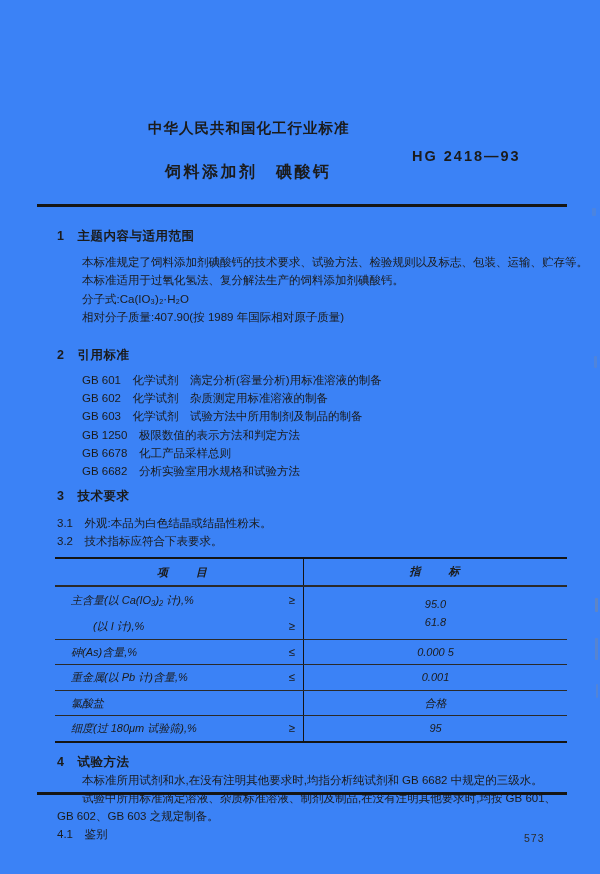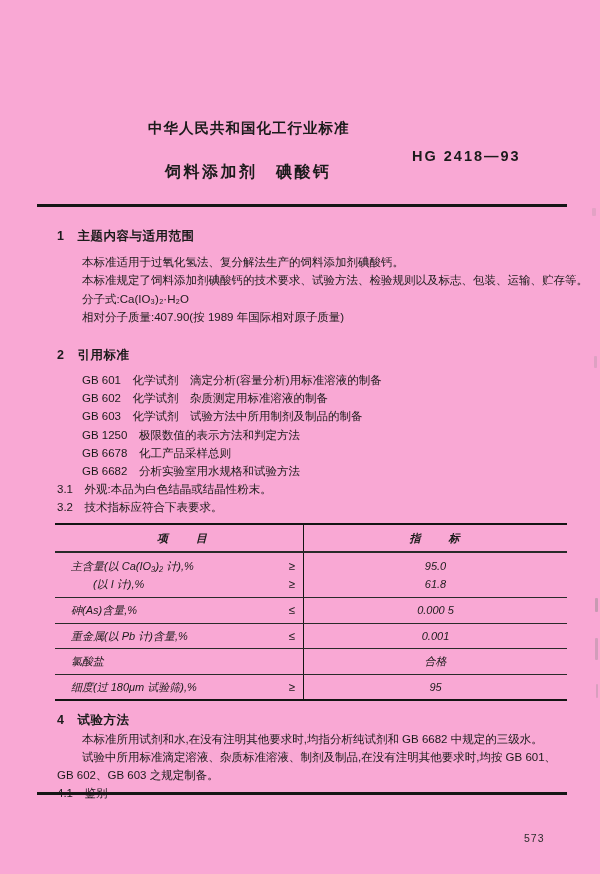--- a/index.html
+++ b/index.html
@@ -1,19 +1,19 @@
 <!DOCTYPE html>
 <html><head>
 <meta charset="utf-8">
 <style>
   * { margin:0; padding:0; box-sizing:border-box; }
   html,body { background:#e8e8e8; }
   .page {
     position:relative; width:600px; height:874px; margin:0 auto;
-    background:#f9a8d4; overflow:hidden;
+    background:#3b82f6; overflow:hidden;
     font-family:"Liberation Sans", sans-serif; color:#1b1b1b;
   }
   
   .authority {
     position:absolute; left:148px; top:119px;
     font-size:14.5px; font-weight:bold; letter-spacing:1px;
   }
   .std-no {
     position:absolute; left:412px; top:148px;
     font-size:14.5px; font-weight:bold; letter-spacing:2px;
@@ -44,21 +44,21 @@
     border-top:2.5px solid #141414; border-bottom:2.5px solid #141414;
     font-size:11px; white-space:normal;font-style:italic;
   }
   .t-row { display:flex; align-items:stretch; }
   .t-row + .t-row { border-top:1px solid #2a2a2a; }
   .t-head { border-bottom:1.5px solid #2a2a2a; }
   .t-left {
     width:248px; display:flex; justify-content:space-between; align-items:center;
     padding:3px 8px 3px 16px;
   }
-  .t-left.stack { flex-direction:column; align-items:stretch; padding-top:4px; padding-bottom:4px; }
+  .t-left.stack { flex-direction:column; align-items:stretch; padding-top:4px; padding-bottom:4px;gap:8px; }
   .lbl-line { display:flex; justify-content:space-between; align-items:center; line-height:18px; }
   .lbl2 { padding-left:22px; }
   .t-right {
     flex:1; border-left:1.5px solid #141414; text-align:center;
     display:flex; flex-direction:column; justify-content:center; padding:3px 0;
   }
   .t-right div { line-height:18px; }
   .head-cell { justify-content:center; font-weight:bold; letter-spacing:2px; line-height:20px; }
   .t-head .t-right { font-weight:bold; letter-spacing:2px; }
   .sym { width:16px; text-align:right; font-size:11.5px; }
@@ -84,33 +84,34 @@
 <div class="page">
 
   <div class="authority">中华人民共和国化工行业标准</div>
   <div class="std-no">HG 2418—93</div>
   <div class="doc-title">饲料添加剂　碘酸钙</div>
   <div class="rule rule-top"></div>
 
   <div class="body-col">
 
     <div class="sec-heading s1-head">1　主题内容与适用范围</div>
+    <div class="indent">本标准规定了饲料添加剂碘酸钙的技术要求、试验方法、检验规则以及标志、包装、运输、贮存等。</div>
     <div class="indent">本标准适用于过氧化氢法、复分解法生产的饲料添加剂碘酸钙。</div>
-    <div class="indent">本标准规定了饲料添加剂碘酸钙的技术要求、试验方法、检验规则以及标志、包装、运输、贮存等。</div>
     <div class="indent">分子式:Ca(IO₃)₂·H₂O</div>
     <div class="indent">相对分子质量:407.90(按 1989 年国际相对原子质量)</div>
 
     <div class="sec-heading s2-head">2　引用标准</div>
     <div class="ref-line">GB 601　化学试剂　滴定分析(容量分析)用标准溶液的制备</div>
     <div class="ref-line">GB 602　化学试剂　杂质测定用标准溶液的制备</div>
     <div class="ref-line">GB 603　化学试剂　试验方法中所用制剂及制品的制备</div>
     <div class="ref-line">GB 1250　极限数值的表示方法和判定方法</div>
     <div class="ref-line">GB 6678　化工产品采样总则</div>
     <div class="ref-line">GB 6682　分析实验室用水规格和试验方法</div>
 
+    <div class="sec-heading s3-head">3　技术要求</div>
     <div class="num-item">3.1　外观:本品为白色结晶或结晶性粉末。</div>
     <div class="num-item">3.2　技术指标应符合下表要求。</div>
 
     <div class="spec-table">
       <div class="t-row t-head">
         <div class="t-left head-cell">项　　目</div>
         <div class="t-right">指　　标</div>
       </div>
 
       <div class="t-row">

